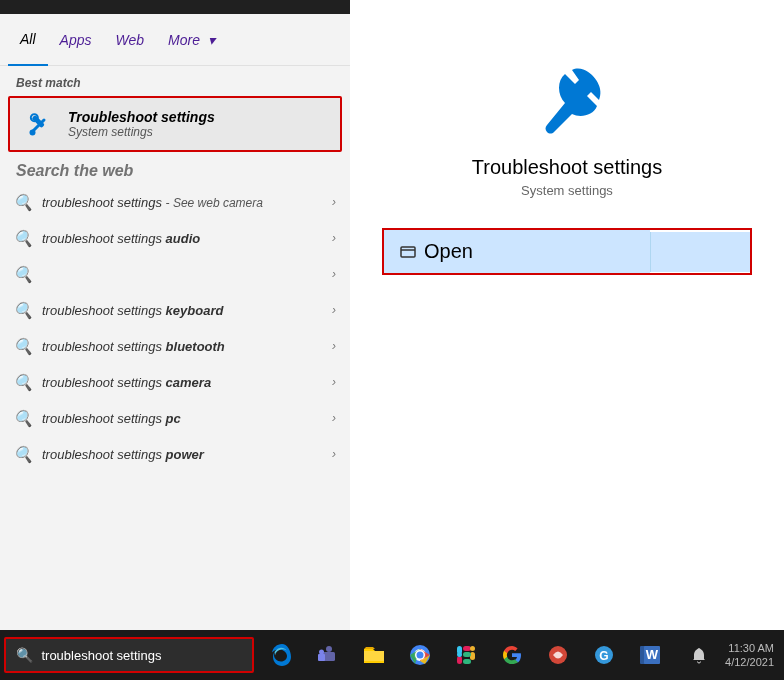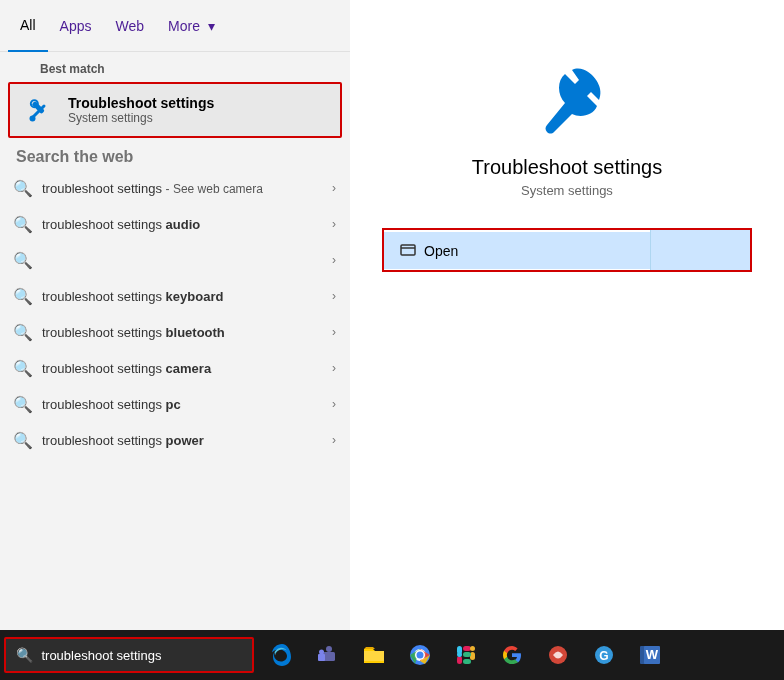--- a/index.html
+++ b/index.html
@@ -8,27 +8,28 @@
       height: 680px;
       background: #202020;
       font-family: 'Segoe UI', Arial, sans-serif;
       overflow: hidden;
       position: relative;
     }
 
     
     .left-panel {
       position: absolute;
-      top: 0;
+      top: 14px;
       left: 0;
       width: 350px;
       height: 630px;
       background: #f3f3f3;
       display: flex;
       flex-direction: column;
+      font-style: italic;
     }
 
     
     .tabs {
       display: flex;
       align-items: center;
       padding: 0 8px;
       height: 52px;
       background: #f3f3f3;
       border-bottom: 1px solid #e0e0e0;
@@ -53,21 +54,20 @@
       gap: 8px;
     }
 
     
     .section-label {
       font-size: 12px;
       font-weight: 600;
       color: #555;
       padding: 10px 16px 6px 16px;
       text-transform: none;
-      margin-left: 24px;
     }
 
     
     .best-match-item {
       display: flex;
       align-items: center;
       padding: 10px 14px;
       background: #e8e8e8;
       margin: 0 8px;
       border: 2px solid #d00000;
@@ -177,27 +177,27 @@
     .open-button-container {
       display: flex;
       align-items: center;
       border: 2px solid #d00000;
       padding: 0;
       width: 370px;
     }
 
     .open-button {
       display: flex;
-      align-items: flex-end;
+      align-items: flex-start;
       gap: 8px;
       padding: 10px 16px;
       background: #cce5ff;
       border: none;
       cursor: pointer;
-      font-size: 14px;
+      font-size: 20px;
       color: #000;
       flex: 1;
     }
 
     .open-button-extra {
       width: 100px;
       height: 40px;
       background: #cce5ff;
       border-left: 1px solid #aed6f1;
     }
@@ -525,13 +525,25 @@
 
     <div class="taskbar-app">
       <svg width="26" height="26" viewBox="0 0 26 26">
         <rect x="3" y="4" width="16" height="18" rx="1" fill="#2b579a"></rect>
         <rect x="7" y="4" width="16" height="18" rx="1" fill="#3a6fbf"></rect>
         <text x="15" y="17" text-anchor="middle" font-size="13" fill="white" font-weight="bold">W</text>
       </svg>
     </div>
   </div>
 
+  <div class="taskbar-right">
+    <div class="taskbar-app">
+      <svg width="18" height="18" viewBox="0 0 18 18" fill="#ccc">
+        <path d="M9 2C9 2 4 4 4 9v4l-1 1h12l-1-1V9C14 4 9 2 9 2Z"></path>
+        <path d="M7.5 15.5a1.5 1.5 0 003 0" fill="none" stroke="#ccc" stroke-width="1"></path>
+      </svg>
+    </div>
+    <div style="color:#bbb; font-size:11px; text-align:right; line-height:1.3">
+      <div>11:30 AM</div>
+      <div>4/12/2021</div>
+    </div>
+  </div>
 </div>
 
 </body></html>

